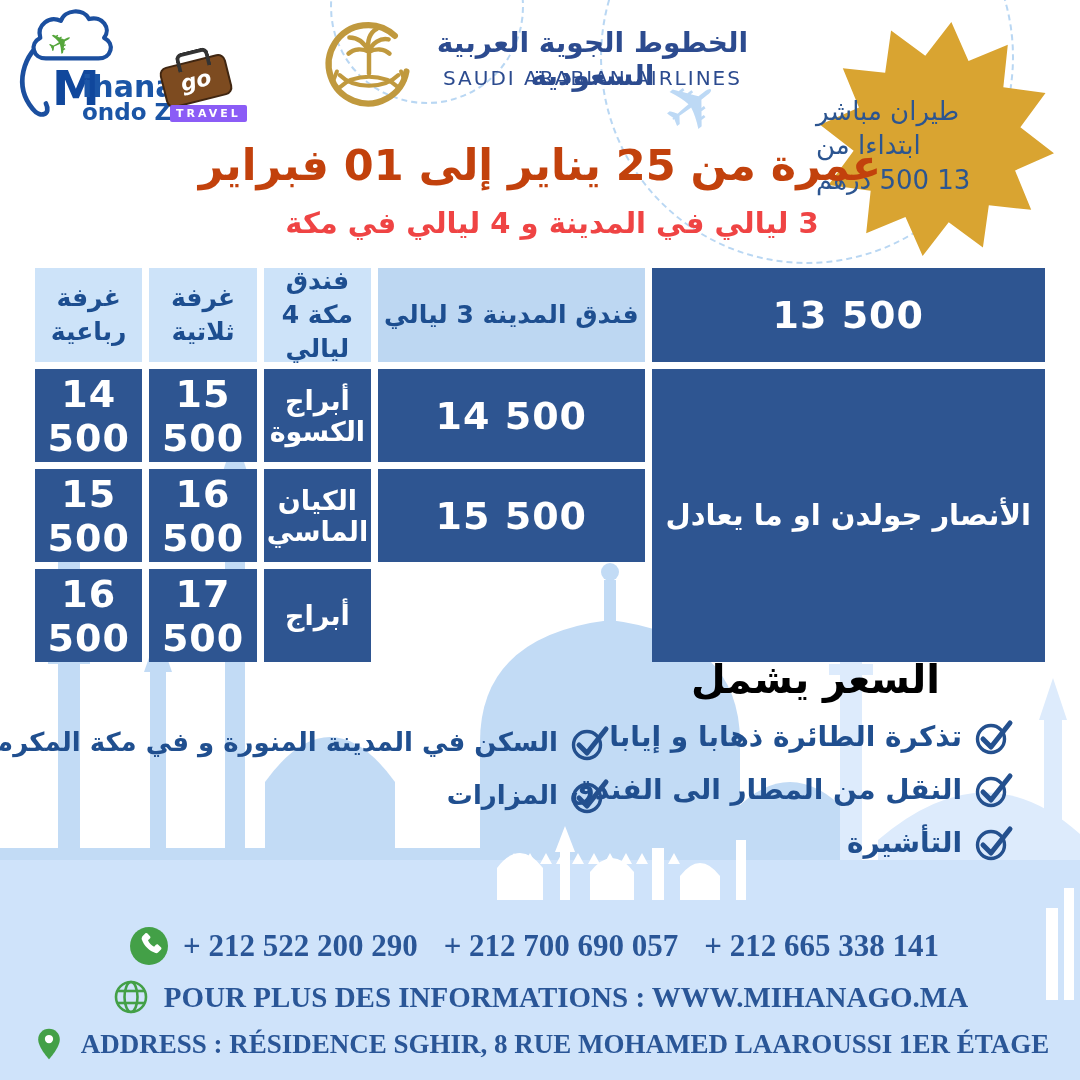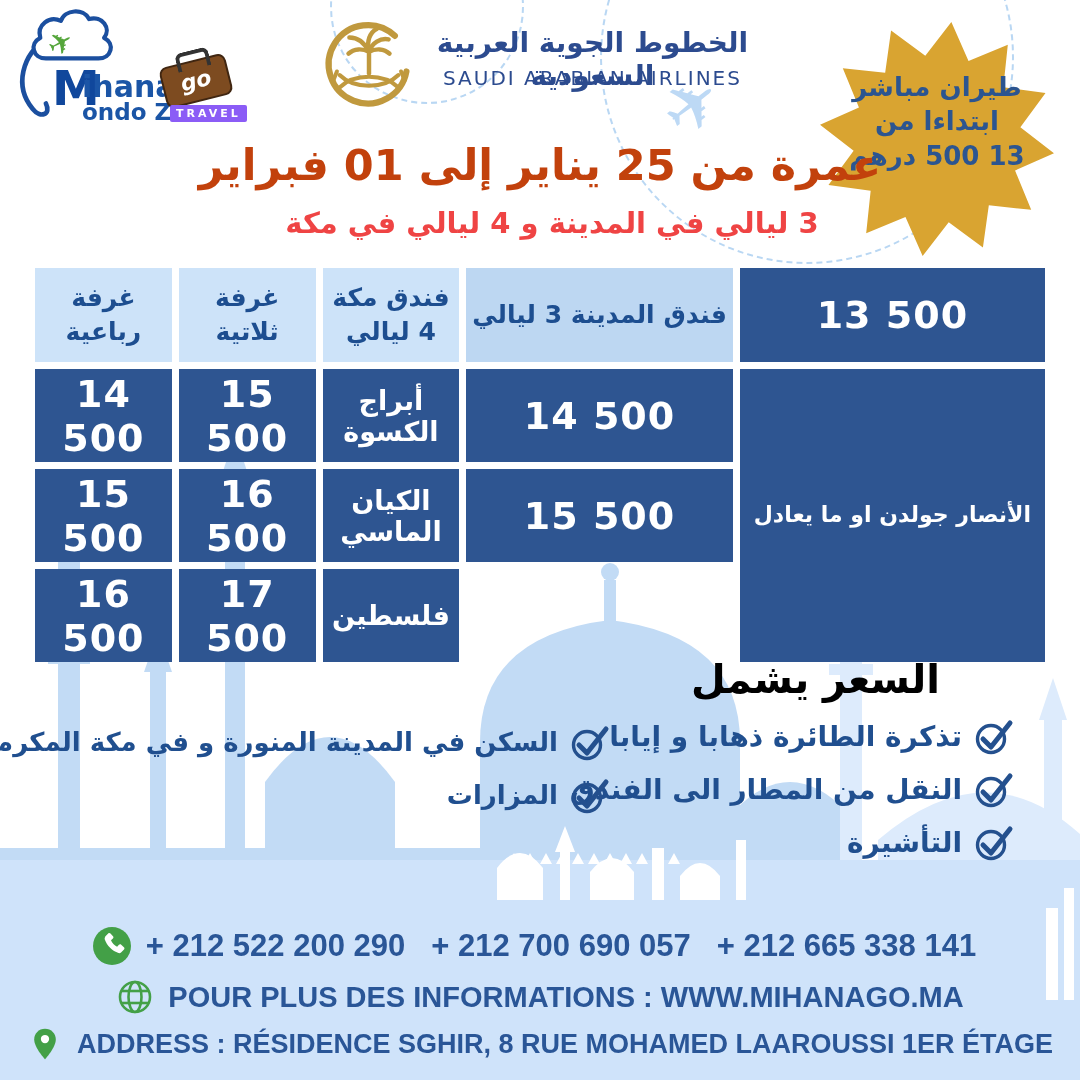--- a/index.html
+++ b/index.html
@@ -40,53 +40,53 @@
   .airline-en{position:absolute;left:120px;top:52px;width:345px;text-align:center;
     font-size:20px;font-weight:500;letter-spacing:2px;color:#2c4b8f;}
 
   
   .badge{position:absolute;left:816px;top:18px;width:242px;height:242px;z-index:2;}
   .badge-star{position:absolute;inset:0;background:#d9a431;transform:rotate(7deg);
     clip-path:polygon(98.7% 50%,83.6% 59%,92.2% 74.3%,74.6% 74.6%,74.3% 92.2%,59% 83.6%,
       50% 98.7%,41% 83.6%,25.7% 92.2%,25.4% 74.6%,7.8% 74.3%,16.4% 59%,1.3% 50%,16.4% 41%,
       7.8% 25.7%,25.4% 25.4%,25.7% 7.8%,41% 16.4%,50% 1.3%,59% 16.4%,74.3% 7.8%,74.6% 25.4%,
       92.2% 25.7%,83.6% 41%);}
-  .badge-text{position:absolute;left:0;right:0;top:52px;text-align:center;
-    font-size:26px;font-weight:bold;color:#2c5590;line-height:1.32;}
+  .badge-text{position:absolute;left:0;right:0;top:76px;text-align:left;
+    font-size:26px;font-weight:normal;color:#2c5590;line-height:1.32;}
 
   
   .title{position:absolute;left:0;top:140px;width:100%;margin:0;text-align:center;
     font-size:43px;font-weight:bold;color:#c2410c;z-index:2;}
   .subtitle{position:absolute;left:12px;top:206px;width:100%;margin:0;text-align:center;
     font-size:29px;font-weight:bold;color:#ef4444;z-index:2;}
 
   
   .price-table{position:absolute;left:35px;top:268px;width:1010px;z-index:2;
     display:grid;grid-template-columns:repeat(3,1fr);grid-template-rows:94px 93px 93px 93px;gap:7px;}
   .th{background:#cde3f9;color:#1d4e90;font-weight:bold;font-size:25px;
     display:flex;align-items:center;justify-content:center;text-align:center;line-height:1.35;padding:0 6px;}
   .th-madinah{background:#bdd7f2;}
   .td{background:#2e5591;color:#ffffff;display:flex;align-items:center;justify-content:center;text-align:center;}
   .td-num{font-size:38px;font-weight:bold;letter-spacing:1px;}
   .td-hotel{font-size:27px;font-weight:bold;}
-  .td-madinah{grid-column:5;grid-row:2/5;font-size:22px;font-weight:bold;line-height:1.55;padding:0 14px;}
+  .td-madinah{grid-column:5;grid-row:2/5;font-size:29px;font-weight:bold;line-height:1.55;padding:0 14px;}
 
   
   .inc-heading{position:absolute;right:140px;top:656px;font-size:40px;font-weight:bold;color:#000000;z-index:2;}
   .inc-col{position:absolute;z-index:2;}
   .inc-right{right:66px;top:716px;}
   .inc-left{right:470px;top:722px;}
   .inc-item{display:flex;direction:rtl;align-items:center;gap:12px;margin-bottom:13px;height:40px;
     color:#204f8f;font-weight:bold;font-size:28px;white-space:nowrap;}
   .inc-left .inc-item{font-size:26px;}
   .check-icon{width:40px;height:40px;flex:0 0 auto;}
 
   
   .f-row{position:absolute;left:0;width:100%;display:flex;align-items:center;justify-content:center;
-    gap:14px;color:#2a5697;font-weight:bold;z-index:2;font-family:Liberation Sans, sans-serif;}
+    gap:14px;color:#2a5697;font-weight:bold;z-index:2;font-family:Liberation Serif, serif;}
   .f-phones{top:926px;font-size:31px;}
   .f-phones .ph{margin-right:12px;}
   .f-info{top:978px;font-size:29px;}
   .f-addr{top:1024px;font-size:27px;}
   .f-icon{flex:0 0 auto;}
 </style>
 </head>
 <body>
 
 <div class="canvas">
@@ -199,21 +199,21 @@
     <div class="td td-hotel" dir="rtl">أبراج الكسوة</div>
 
     <div class="td td-num">14 500</div>
     <div class="td td-num">15 500</div>
     <div class="td td-num">16 500</div>
     <div class="td td-hotel" dir="rtl">الكيان الماسي</div>
 
     <div class="td td-num">15 500</div>
     <div class="td td-num">16 500</div>
     <div class="td td-num">17 500</div>
-    <div class="td td-hotel" dir="rtl">فلسطين</div>
+    <div class="td td-hotel" dir="rtl">أبراج</div>
   </div>
 
   <div class="inc-heading" dir="rtl">السعر يشمل</div>
 
   <div class="inc-col inc-right">
     <div class="inc-item">
       <svg class="check-icon" viewBox="0 0 40 40">
         <circle cx="17" cy="23" r="13.5" fill="none" stroke="#24508e" stroke-width="3.4"></circle>
         <path d="M9 23 l8 8 L36 7" fill="none" stroke="#24508e" stroke-width="5" stroke-linecap="round" stroke-linejoin="round"></path>
       </svg>

